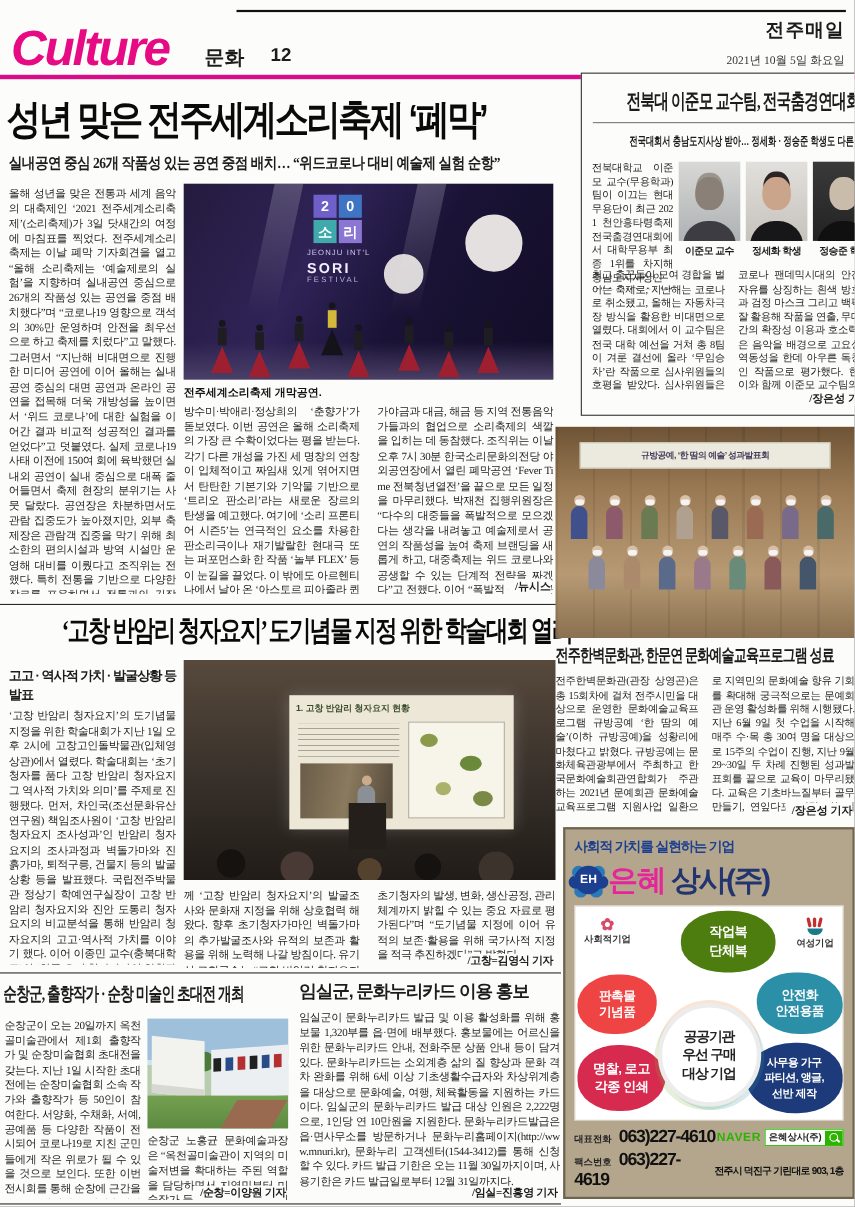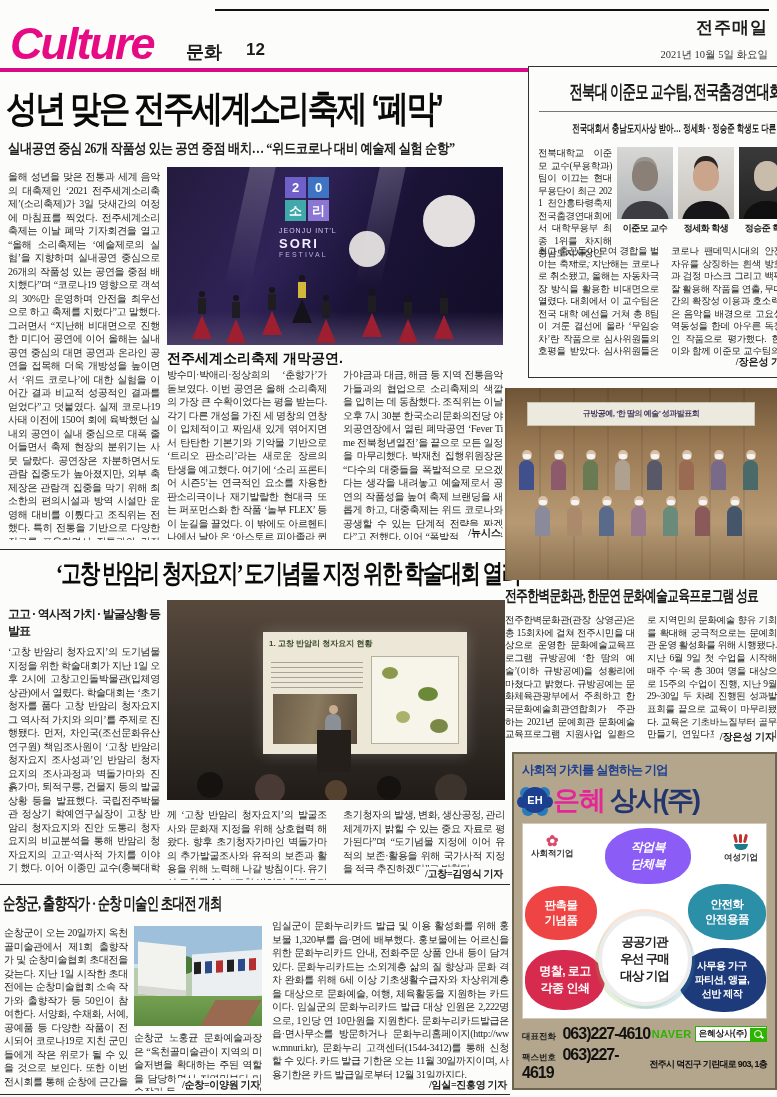--- a/index.html
+++ b/index.html
@@ -23,21 +23,21 @@
   .page-num { left:246px; top:40px; font-size:17px; font-weight:900; }
   .header-rule { left:0; top:68px; width:777px; height:4px; background:#d60d86; position:absolute; }
 
   
   .bodytxt { font-size:10px; line-height:13.5px; letter-spacing:-0.3px;
     text-align:justify; word-break:break-all; overflow:hidden; }
   .col { position:absolute; }
   .byline { position:absolute; right:2px; bottom:0; font-size:10px; font-weight:bold;
     background:#fcfcfa; padding-left:6px; }
   .caption { font-family:"Liberation Sans","DejaVu Sans",sans-serif;
-    font-size:14px; font-weight:bold; color:#111; }
+    font-size:10px; font-weight:bold; color:#111; }
   .twocol { column-count:2; column-gap:12px; column-fill:auto; }
 
   
   .sori-headline { left:6px; top:84px; font-size:37px; font-weight:900; letter-spacing:-3px;
     white-space:nowrap; transform:scaleX(0.85); transform-origin:left center; color:#0a0a0a; }
   .sori-subhead { left:8px; top:140px; font-weight:bold; font-size:14px; letter-spacing:-0.5px;
     white-space:nowrap; transform:scaleX(0.88); transform-origin:left center; }
   .sori-col1 { left:8px; top:170px; width:152px; height:370px; }
   .sori-photo { left:167px; top:167px; width:336px; height:178px; overflow:hidden;
     background:linear-gradient(120deg,#241b3e 0%,#2f2357 35%,#1a1336 60%,#120d26 100%); }
@@ -204,22 +204,22 @@
   .flower { font-size:15px; color:#d84a6a; line-height:14px; }
   .cert-women { right:8px; top:10px; }
   .women-icon { position:relative; width:22px; height:16px; margin:0 auto 2px; }
   .women-icon i { position:absolute; top:0; width:3px; height:9px; border-radius:2px; background:#c23030; }
   .women-icon i:nth-child(1){ left:4px; transform:rotate(-14deg);} .women-icon i:nth-child(2){ left:9px; }
   .women-icon i:nth-child(3){ left:14px; transform:rotate(14deg);}
   .women-icon b { position:absolute; left:4px; bottom:0; width:14px; height:6px;
     border-radius:0 0 8px 8px; background:#1a7a8a; }
   .bubble { position:absolute; color:#fff; font-weight:900; text-align:center; white-space:pre-line;
     display:flex; align-items:center; justify-content:center; letter-spacing:-0.5px; }
-  .bub-top { left:82px; top:4px; width:86px; height:56px; border-radius:48% 48% 46% 46%;
-    background:#8b5cf6; font-size:12px;font-style:italic; }
+  .bub-top { left:96px; top:4px; width:86px; height:56px; border-radius:48% 48% 46% 46%;
+    background:#4d7c0f; font-size:12px; }
   .bub-left { left:2px; top:62px; width:72px; height:54px; border-radius:50% 44% 50% 44%;
     background:#ef4444; font-size:11.5px; }
   .bub-right { right:0px; top:60px; width:78px; height:56px; border-radius:44% 50% 44% 50%;
     background:#2b8fa8; font-size:11.5px; }
   .bub-bl { left:2px; top:126px; width:80px; height:60px; border-radius:46% 50% 50% 46%;
     background:#d62a4e; font-size:12px; }
   .bub-br { right:0px; top:124px; width:88px; height:64px; border-radius:50% 46% 46% 50%;
     background:#1d3a7a; font-size:10px; }
   .center-circle { position:absolute; left:50%; top:88px; transform:translateX(-50%); width:94px; height:94px;
     border-radius:50%; background:#fff; border:4px solid #ececec;
@@ -388,20 +388,21 @@
       <span class="win w6"></span>
     </div>
     <div class="lawn"></div>
     <div class="path"></div>
   </div>
   <div class="col sun-col2 bodytxt">
     <span>순창군 노홍균 문화예술과장은 “옥천골미술관이 지역의 미술저변을 확대하는 주된 역할을 담당하면서 지역민부터 미술작가 등 다양한 계층이 참여하는 기획전을 주기적으로 열고 있다”면서 “이번 초대전에도 많은 군민 여러분이 참여해 코로나19로 지친 마음이 조금이나마 위로받길 바란다”고 밝혔다.</span>
     <div class="byline">/순창=이양원 기자</div>
   </div>
 
+  <div class="abs im-headline">임실군, 문화누리카드 이용 홍보</div>
   <div class="col im-body bodytxt">
     <span>임실군이 문화누리카드 발급 및 이용 활성화를 위해 홍보물 1,320부를 읍·면에 배부했다. 홍보물에는 어르신을 위한 문화누리카드 안내, 전화주문 상품 안내 등이 담겨 있다. 문화누리카드는 소외계층 삶의 질 향상과 문화 격차 완화를 위해 6세 이상 기초생활수급자와 차상위계층을 대상으로 문화예술, 여행, 체육활동을 지원하는 카드이다. 임실군의 문화누리카드 발급 대상 인원은 2,222명으로, 1인당 연 10만원을 지원한다. 문화누리카드발급은 읍·면사무소를 방문하거나 문화누리홈페이지(http://www.mnuri.kr), 문화누리 고객센터(1544-3412)를 통해 신청할 수 있다. 카드 발급 기한은 오는 11월 30일까지이며, 사용기한은 카드 발급일로부터 12월 31일까지다.</span>
     <div class="byline">/임실=진흥영 기자</div>
   </div>
 
   <div class="rule rule-c"></div>
 
   <div class="abs ad">
     <div class="ad-tagline">사회적 가치를 실현하는 기업</div>
     <div class="ad-logo-row">

